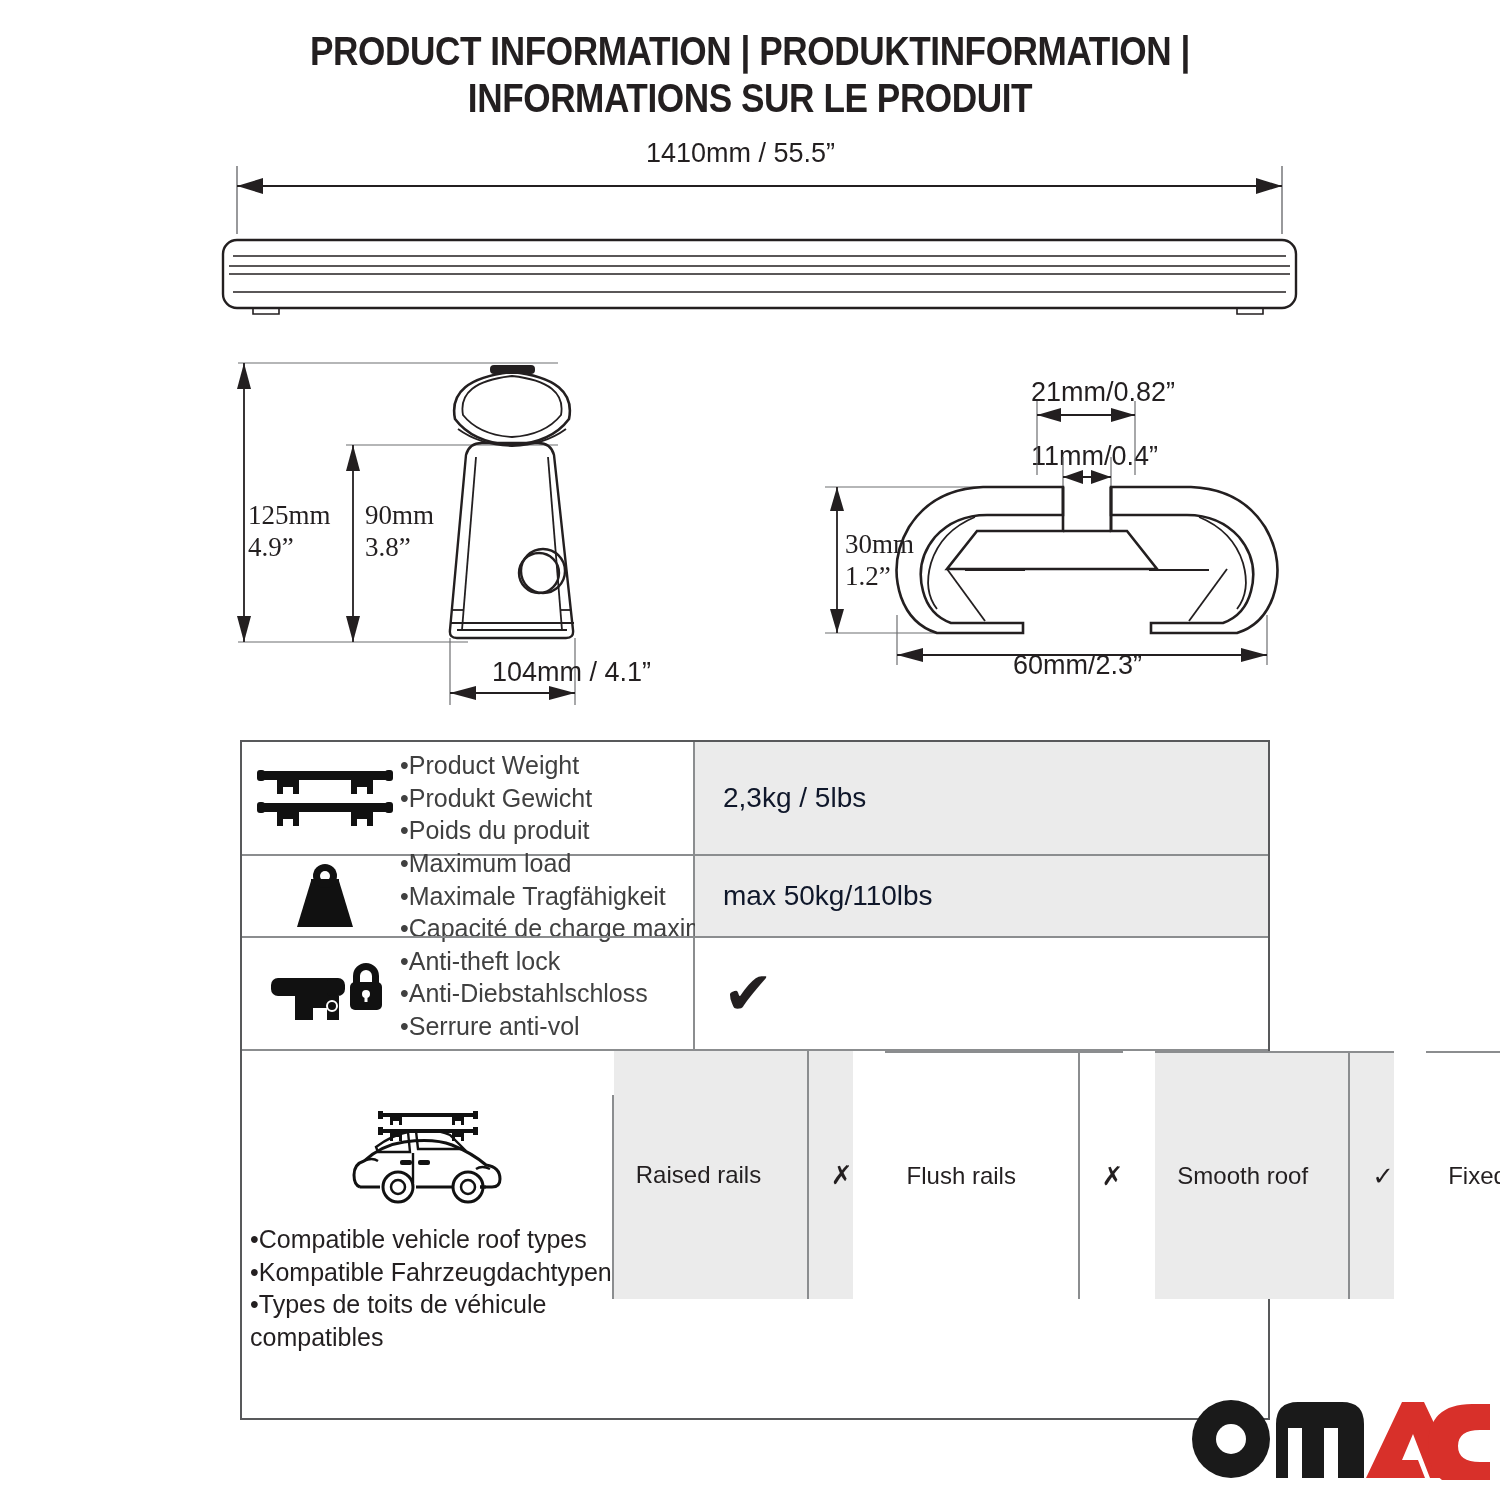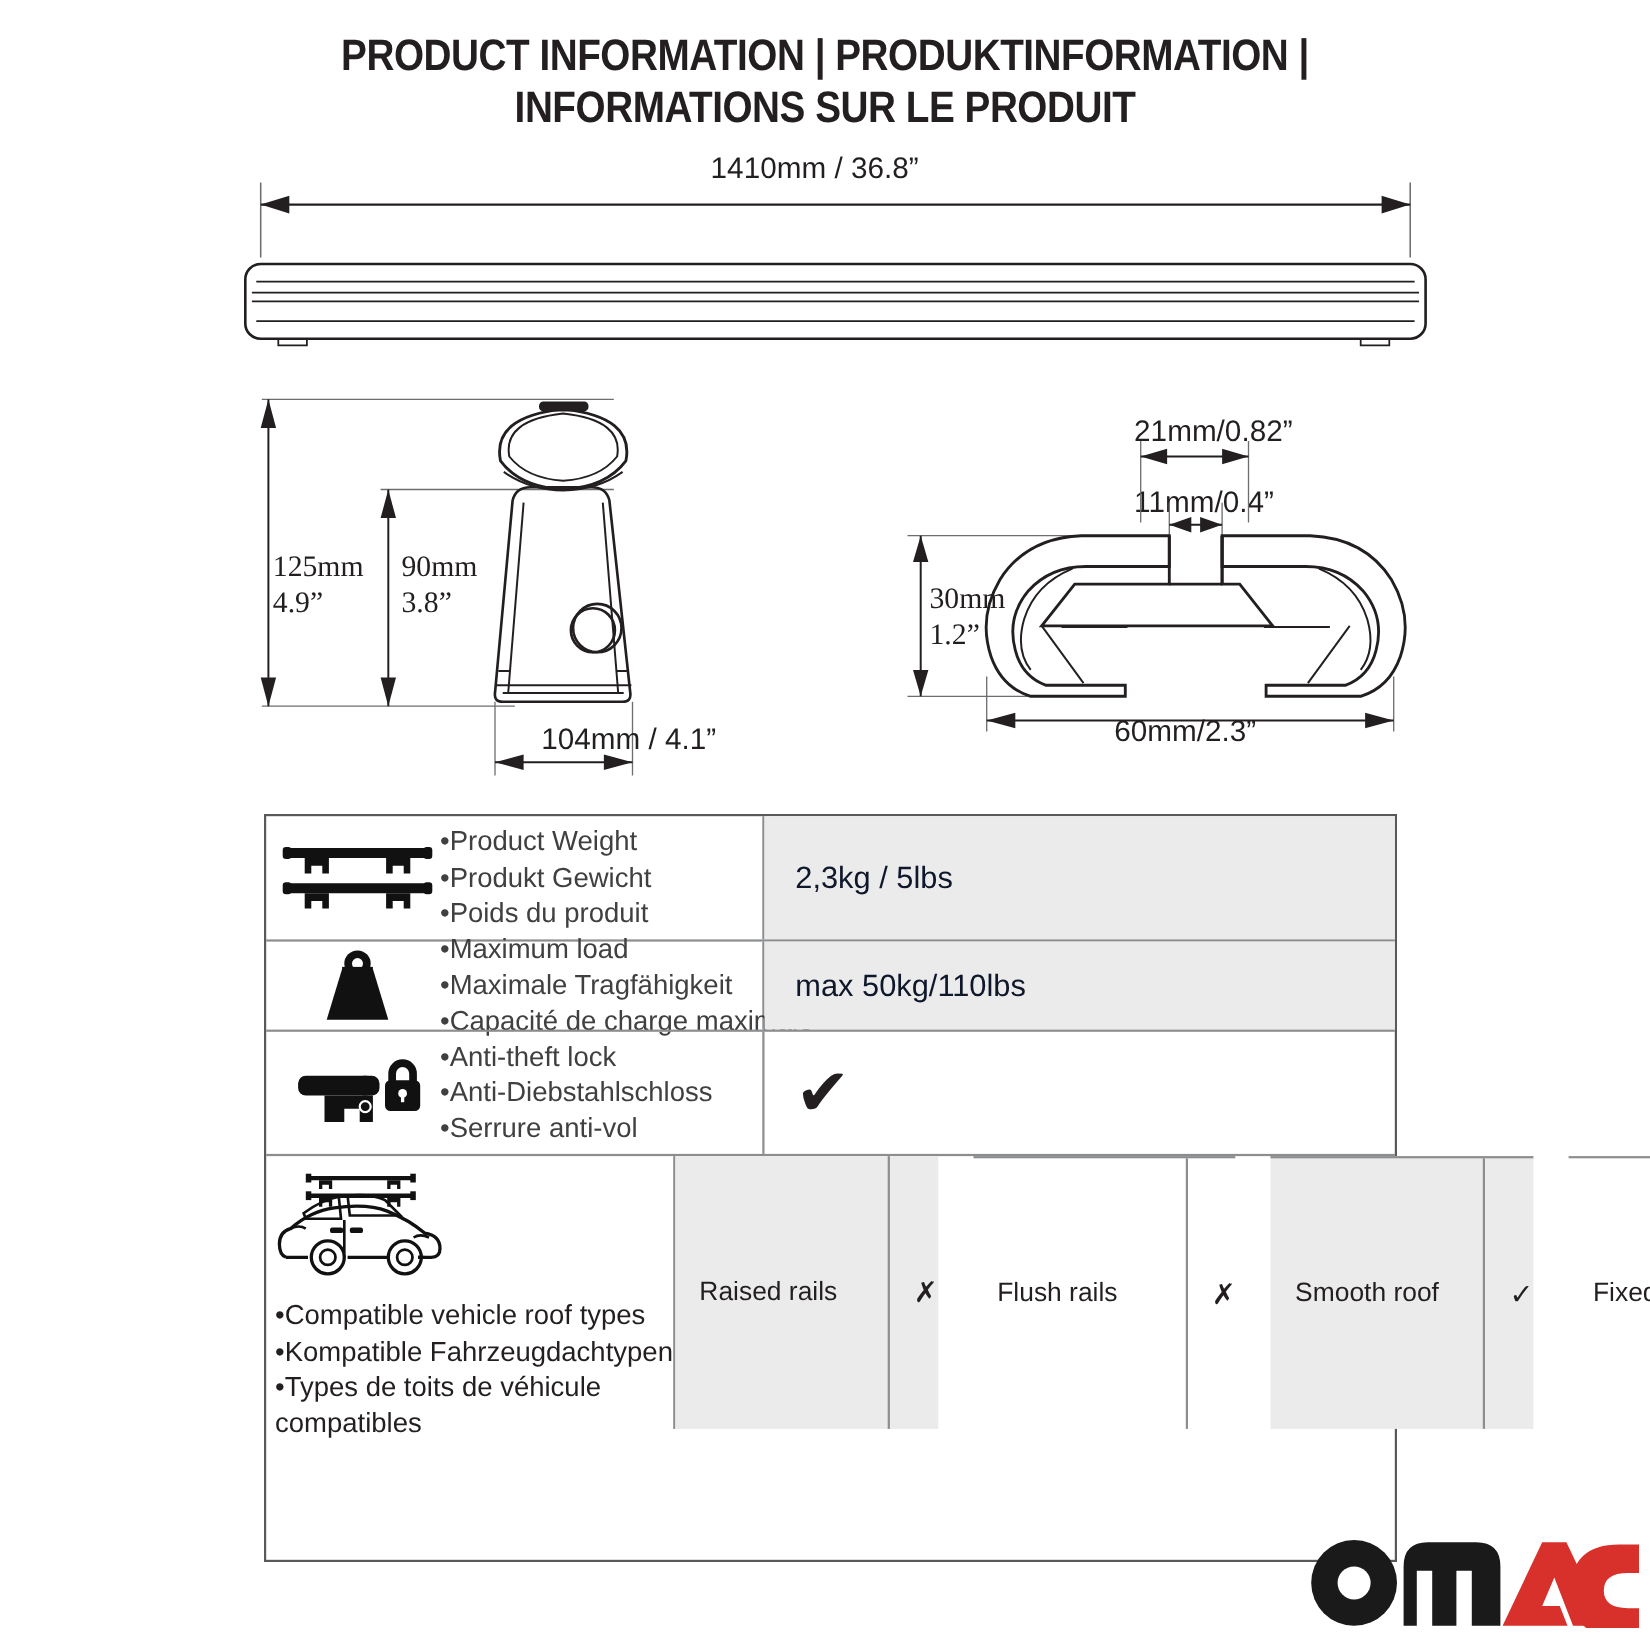--- a/index.html
+++ b/index.html
@@ -55,41 +55,42 @@
   }
   .sub-mark{flex:1;display:flex;align-items:center;padding-left:22px;font-size:24px;}
   .mark-yes{font-size:26px;}
   .mark-no{font-size:26px;font-style:italic;}
 
   .bigcheck{font-size:60px;line-height:1;font-weight:bold;}
 
   .roofcell{
     width:453px;box-sizing:border-box;
     border-right:2px solid #8b8d8f;
-    display:flex;flex-direction:column;
+    display:flex;flex-direction:column;align-items:center;
     padding-top:10px;
+    margin-top:44px;
   }
   .roof-txt{font-size:25px;line-height:1.30;align-self:flex-start;padding-left:8px;margin-top:10px;}
   .roof-txt div{white-space:nowrap;}
 
   
   .logo{position:absolute;right:10px;bottom:20px;display:flex;align-items:flex-end;}
   .logo svg{display:block;}
 </style>
 </head>
 <body>
 
 <div class="page">
 
   <div class="title">
     <div>PRODUCT INFORMATION | PRODUKTINFORMATION |</div>
     <div>INFORMATIONS SUR LE PRODUIT</div>
   </div>
 
-  <div class="dim" style="left:646px;top:138px;">1410mm / 36.8”</div>
+  <div class="dim" style="left:646px;top:138px;">1410mm / 55.5”</div>
 
   <svg width="1120" height="190" style="position:absolute;left:215px;top:162px;">
 
     <line x1="22" y1="4" x2="22" y2="72" stroke="#6d6e71" stroke-width="1.4"></line>
     <line x1="1067" y1="4" x2="1067" y2="72" stroke="#6d6e71" stroke-width="1.4"></line>
 
     <line x1="22" y1="24" x2="1067" y2="24" stroke="#231f20" stroke-width="2"></line>
     <polygon points="22,24 48,16 48,32" fill="#231f20"></polygon>
     <polygon points="1067,24 1041,16 1041,32" fill="#231f20"></polygon>
 

